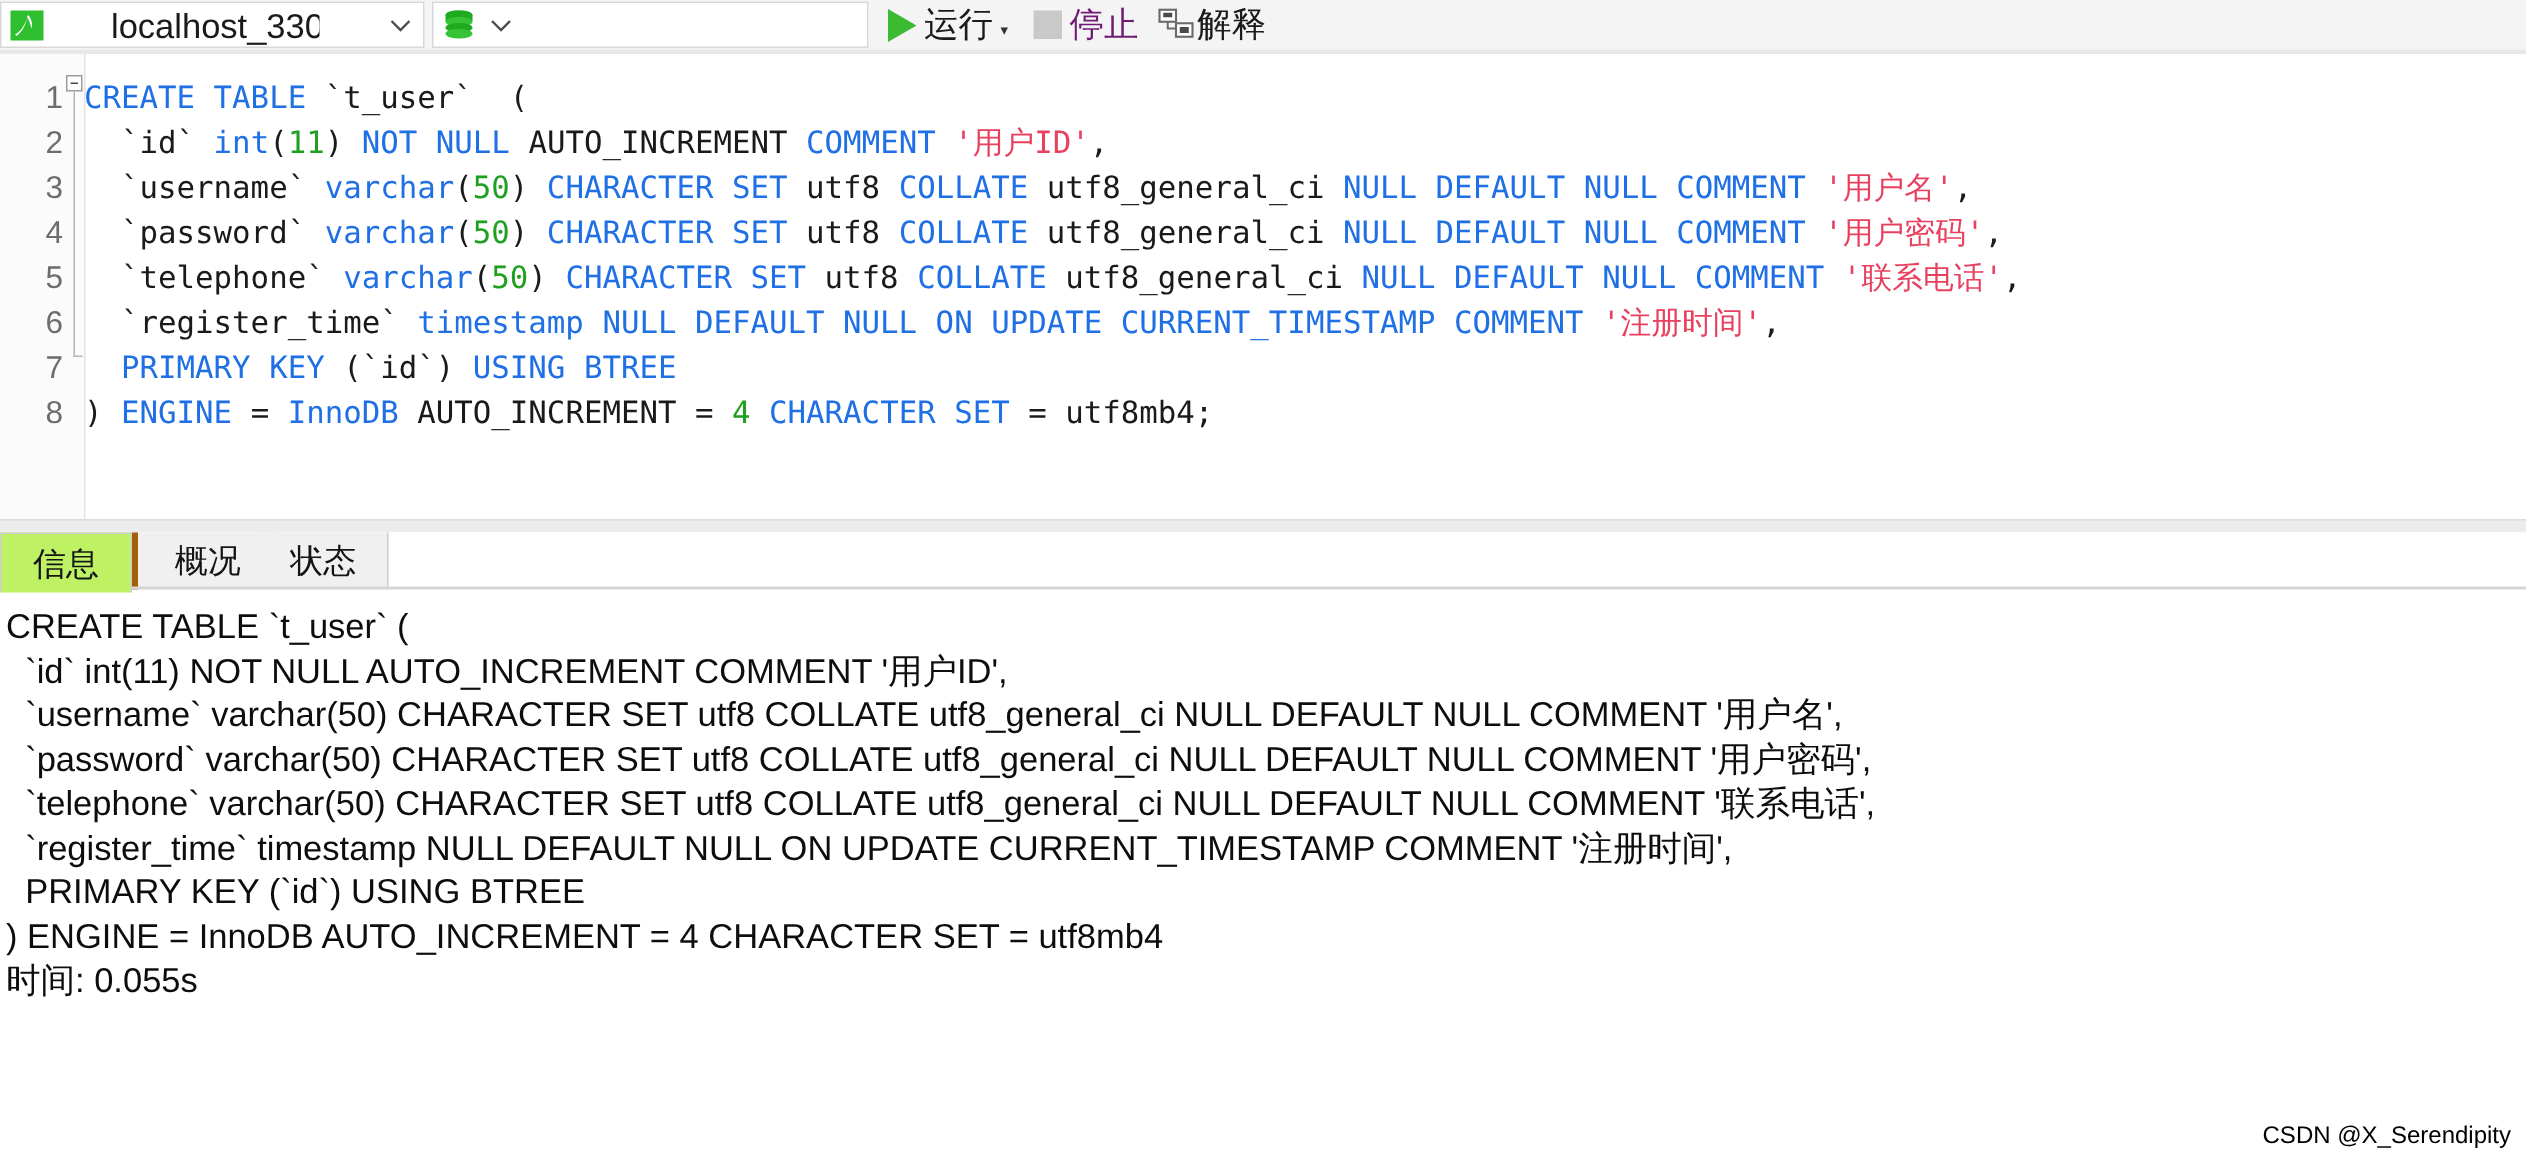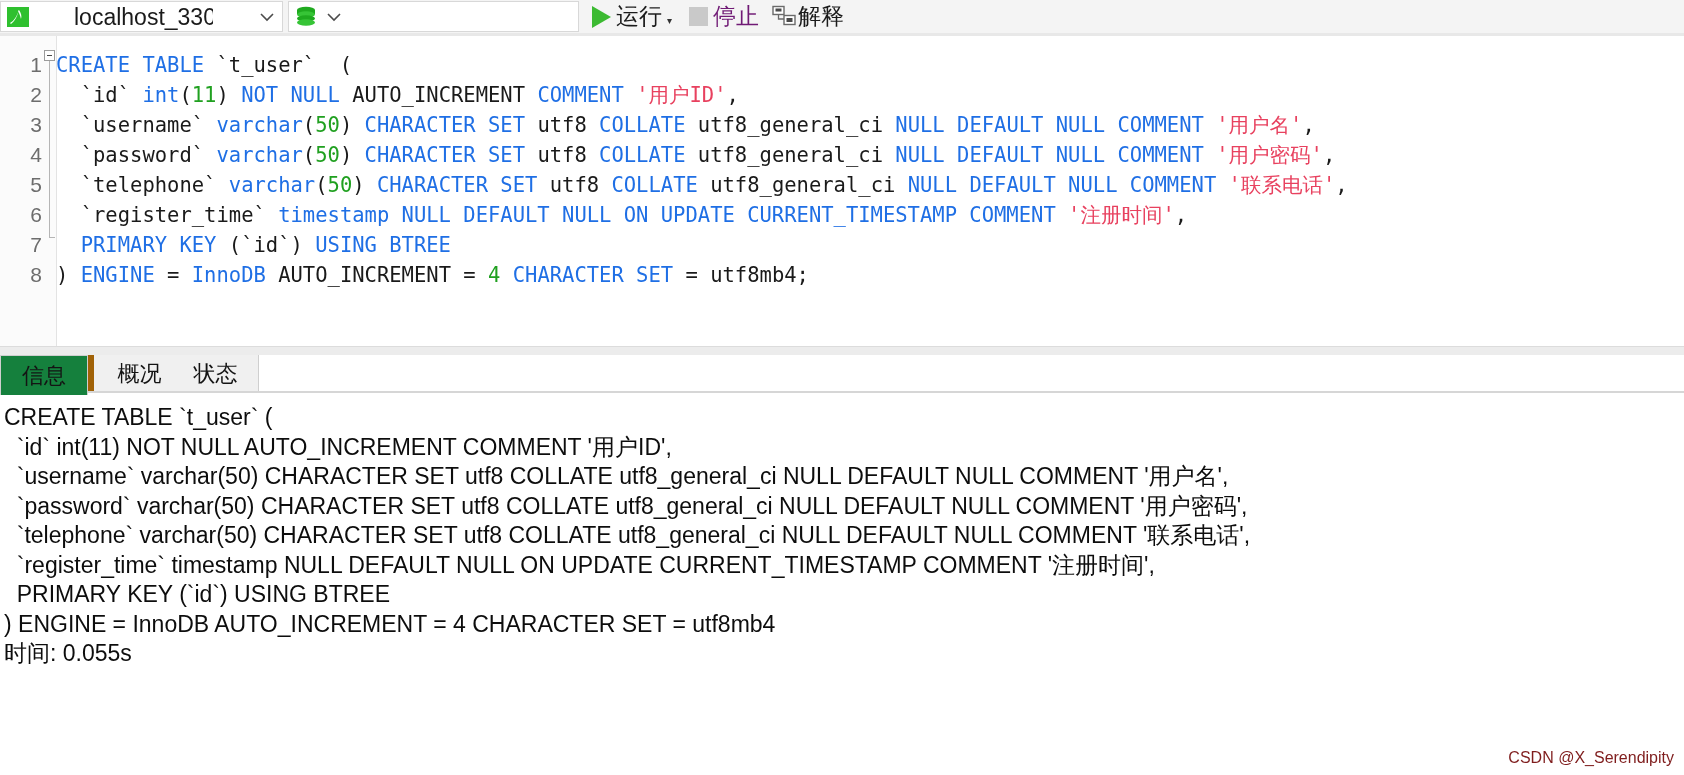--- a/index.html
+++ b/index.html
@@ -228,28 +228,28 @@
     height: 38px;
     display: flex;
     align-items: center;
     justify-content: center;
     font-size: 22px;
     color: #141414;
     background: #f0f0f0;
     border-right: 1px solid #cfcfcf;
   }
   .tab.active {
-    background: #15803d;
+    background: #bef264;
     border-top: 1px solid #cfcfcf;
     border-left: 1px solid #cfcfcf;
     z-index: 3;
     height: 40px;
   }
   .tab0 { left: 0;   width: 88px;  }
-  .tab1 { left: 88px; width: 98px; border-left: 6px solid #a16207; }
+  .tab1 { left: 88px; width: 98px; border-left: 4px solid #a16207; }
   .tab2 { left: 173px; width: 86px; }
   .tabs-fill {
     position: absolute;
     left: 259px; top: 0;
     width: 1425px; height: 38px;
     background: #ffffff;
   }
 
   
   .output {
@@ -266,21 +266,21 @@
     color: #0d0d0d;
     white-space: pre;
   }
 
   
   .watermark {
     position: absolute;
     right: 10px;
     bottom: 8px;
     font-size: 16px;
-    color: #7f1d1d;
+    color: #000000;
     font-family: "Liberation Sans", sans-serif;
     white-space: nowrap;
   }
 </style>
 </head>
 <body>
 
 <div id="app">
 
   <div class="toolbar">

